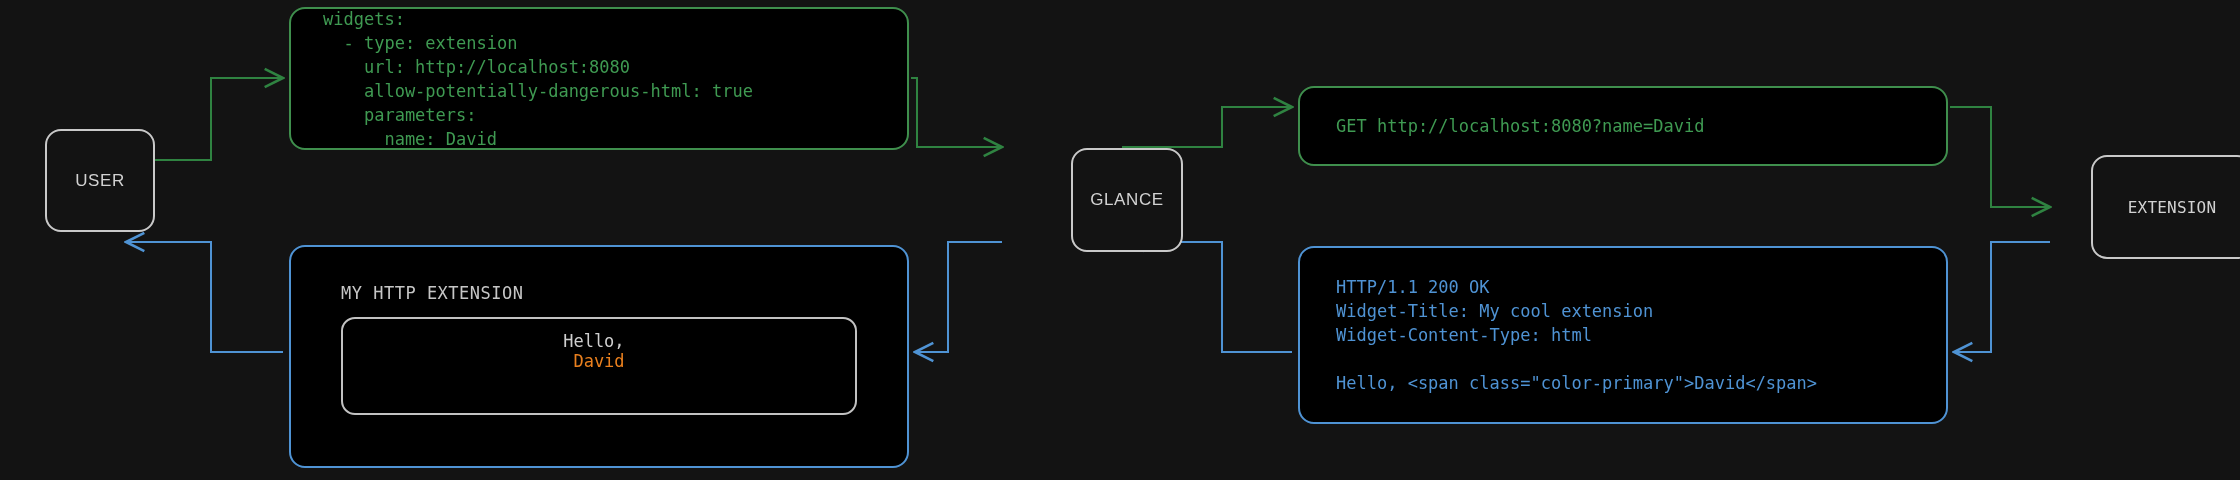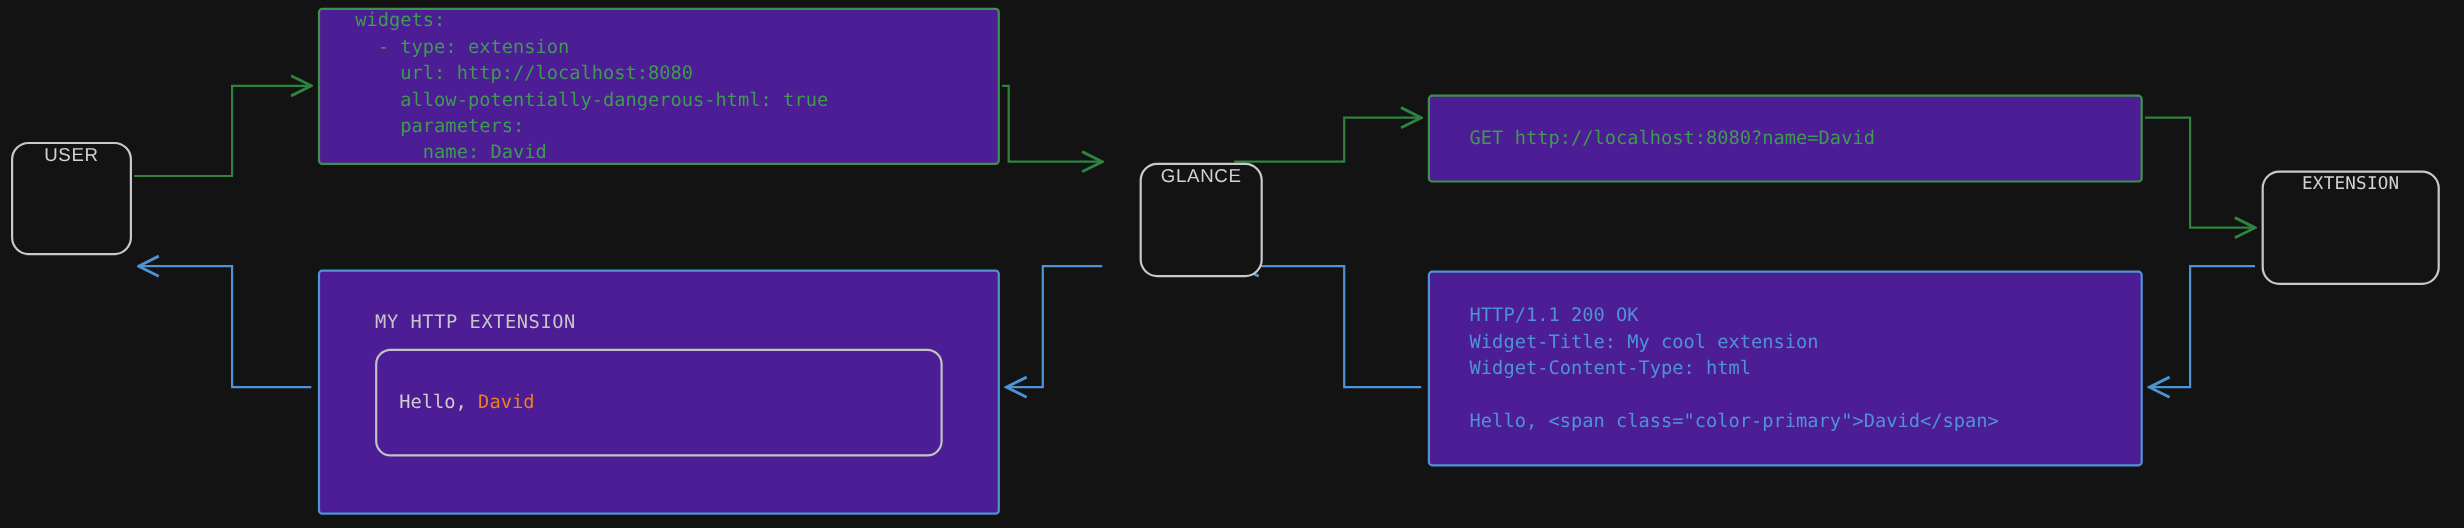--- a/index.html
+++ b/index.html
@@ -20,22 +20,23 @@
     pointer-events: none;
     z-index: 1;
   }
   .node {
     position: absolute;
     z-index: 2;
     border: 2px solid #c9c9c9;
     border-radius: 16px;
     background: #131313;
     display: flex;
-    align-items: flex-start;
+    align-items: center;
     justify-content: center;
+    margin-left: 35px;
   }
   .node-label {
     font-family: "Liberation Sans", sans-serif;
     font-size: 17px;
     letter-spacing: 0.6px;
     color: #d2d2d2;
     white-space: nowrap;
   }
   .node-label.mono {
     font-family: "DejaVu Sans Mono", "Liberation Mono", monospace;
@@ -43,22 +44,22 @@
     letter-spacing: 0.2px;
   }
   #node-user   { left: 10px;   top: 129px; width: 110px; height: 103px; }
   #node-glance { left: 1036px; top: 148px; width: 112px; height: 104px; }
   #node-ext    { left: 2056px; top: 155px; width: 160px; height: 103px; }
   #node-ext { left: 2056px; top: 155px; width: 162px; height: 104px; }
 
   .panel {
     position: absolute;
     z-index: 2;
-    border-radius: 4px;
-    background: #4c1d95;
+    border-radius: 16px;
+    background: #000000;
     border: 2px solid;
     padding: 22px 26px;
   }
   .panel.green { border-color: #3f8f4d; }
   .panel.blue  { border-color: #4f93d4; }
 
   .code {
     font-family: "DejaVu Sans Mono", "Liberation Mono", monospace;
     font-size: 17px;
     line-height: 24px;
@@ -83,20 +84,21 @@
     margin: 10px 0 0 18px;
   }
   .widget-body {
     margin: 14px 18px 0 18px;
     border: 2px solid #c2c2c2;
     border-radius: 14px;
     height: 98px;
     display: flex;
     align-items: center;
     padding: 12px 20px;
+    flex-direction: column;
   }
   .widget-text {
     font-family: "DejaVu Sans Mono", "Liberation Mono", monospace;
     font-size: 17px;
     color: #cfcfcf;
     white-space: pre;
   }
   .accent { color: #ea801e; }
 </style>
 </head>

